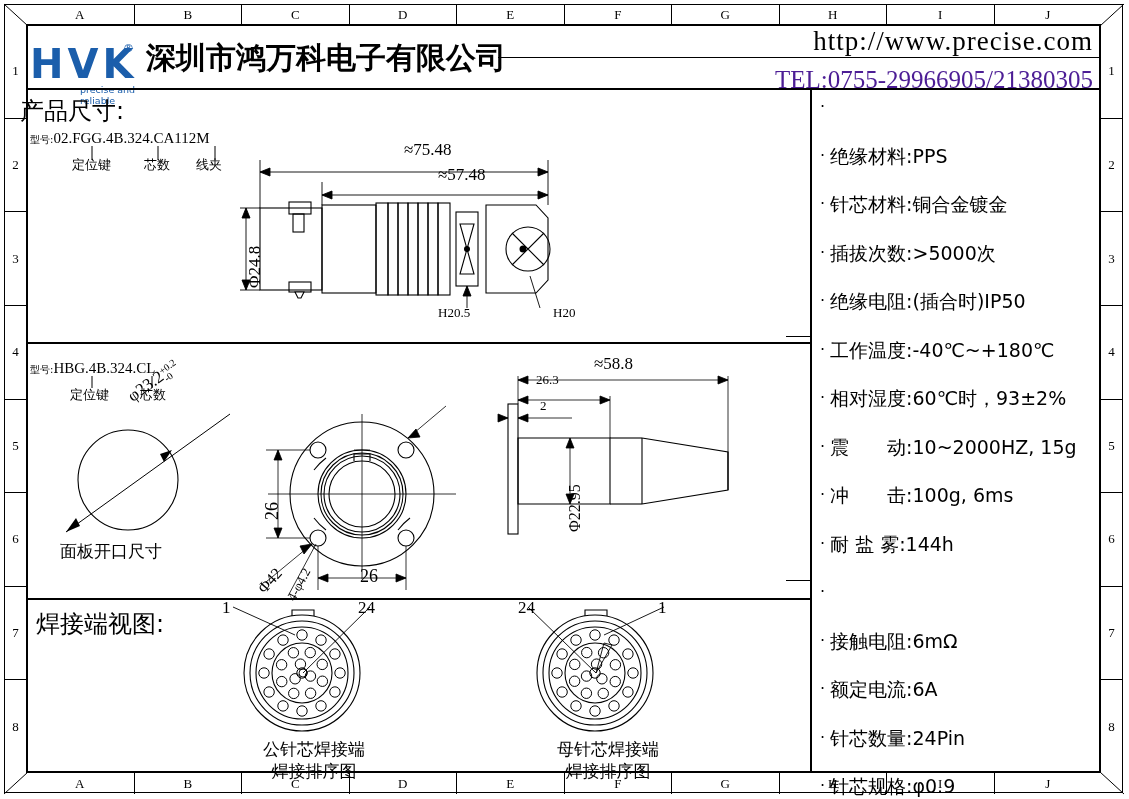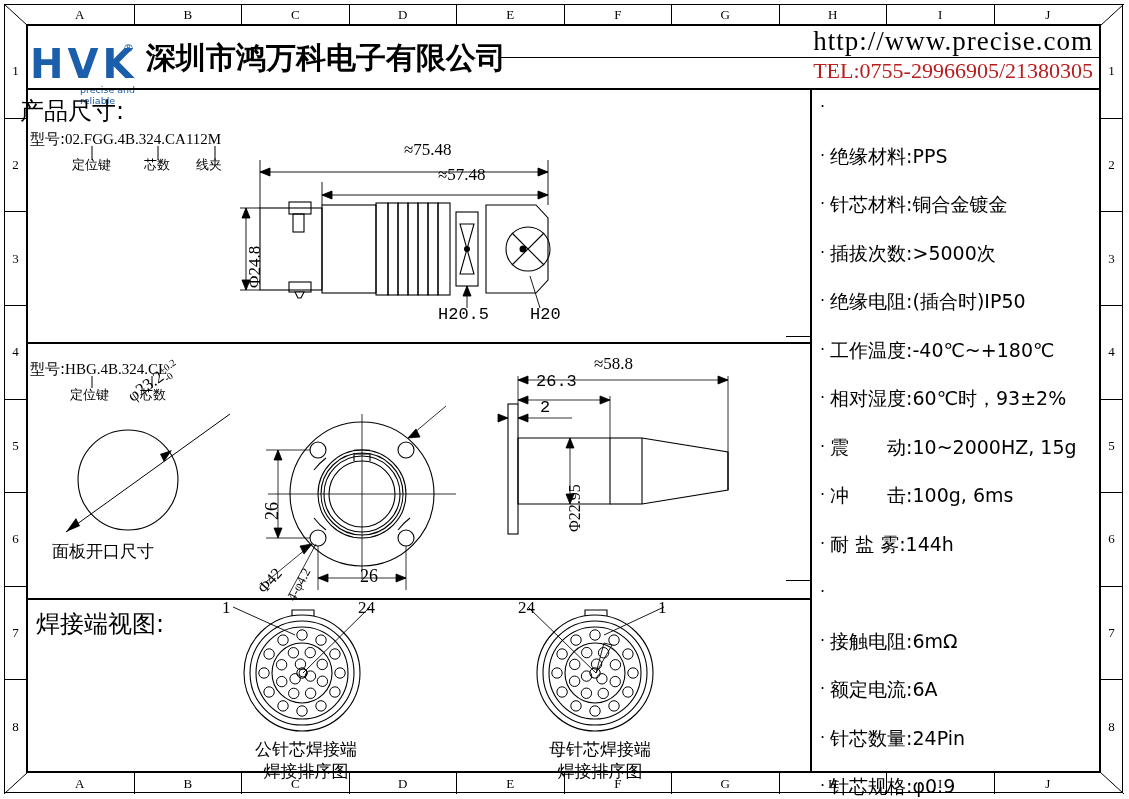--- a/index.html
+++ b/index.html
@@ -66,54 +66,54 @@
   }
   .rule-line{
     position:absolute;background:#000;height:1px;
   }
   .url-text{
     position:absolute;right:6px;top:0px;
     font-family:"Liberation Serif", serif;
     font-size:27px;color:#000;white-space:nowrap;letter-spacing:1px;
   }
   .tel-text{
-    position:absolute;right:6px;top:32px;
+    position:absolute;right:6px;top:40px;
     font-family:"Liberation Serif", serif;
-    font-size:22px;color:#b91c1c;white-space:nowrap;
+    font-size:25px;color:#4c1d95;white-space:nowrap;
   }
   
   .hline{position:absolute;background:#000;height:1.5px;}
   .vline{position:absolute;background:#000;width:1.5px;}
   
   .cn-head{
     font-family:"DejaVu Sans", sans-serif;
     font-size:24px;color:#000;position:absolute;white-space:nowrap;
   }
   .model-line{
     position:absolute;white-space:nowrap;
     font-family:"Liberation Serif", serif;font-size:15px;color:#000;
   }
-  .model-cn{font-family:"DejaVu Sans", sans-serif;font-size:15px;}
+  .model-cn{font-family:"DejaVu Sans", sans-serif;font-size:10px;}
   .callout{
     position:absolute;white-space:nowrap;
     font-family:"DejaVu Sans", sans-serif;font-size:13px;color:#000;
   }
   .dimtext{
     position:absolute;white-space:nowrap;
     font-family:"Liberation Serif", serif;font-size:17px;color:#000;
   }
-  .dimtext.sm{font-size:17px;font-family:Liberation Mono, monospace;}
+  .dimtext.sm{font-size:13px;}
   .vtext{
     position:absolute;white-space:nowrap;
     font-family:"Liberation Serif", serif;font-size:17px;color:#000;
     transform-origin:0 0;transform:rotate(-90deg);
   }
   .caption{
     position:absolute;white-space:nowrap;text-align:center;
-    font-family:"DejaVu Sans", sans-serif;font-size:17px;color:#000;
+    font-family:"DejaVu Sans", sans-serif;font-size:17px;color:#000;margin-left:8px;
   }
   .pinnum{
     position:absolute;white-space:nowrap;
     font-family:"Liberation Serif", serif;font-size:17px;color:#000;
   }
   
   .spec-list{
     position:absolute;left:816px;top:92px;width:282px;height:678px;
   }
   .spec-item{
@@ -279,21 +279,21 @@
       <line x1="227" y1="136" x2="227" y2="158"></line>
       <path d="M227 136 L223 146 L231 146 Z" fill="#000"></path>
 
       <line x1="290" y1="126" x2="300" y2="158"></line>
     </g>
   </svg>
   <div class="dimtext" style="left:404px;top:140px;">≈75.48</div>
   <div class="dimtext" style="left:438px;top:165px;">≈57.48</div>
   <div class="vtext" style="left:245px;top:288px;">Φ24.8</div>
   <div class="dimtext sm" style="left:438px;top:305px;">H20.5</div>
-  <div class="dimtext sm" style="left:530px;top:305px;">H20</div>
+  <div class="dimtext sm" style="left:553px;top:305px;">H20</div>
 
   <div class="model-line" style="left:30px;top:360px;">
     <span class="model-cn">型号:</span><span>HBG.4B.324.CL</span>
   </div>
   <svg class="dwg" style="left:30px;top:370px;" width="190" height="26">
     <line x1="62" y1="6" x2="62" y2="18" stroke="#000" stroke-width="1"></line>
     <line x1="122" y1="6" x2="122" y2="18" stroke="#000" stroke-width="1"></line>
   </svg>
   <div class="callout" style="left:70px;top:386px;">定位键</div>
   <div class="callout" style="left:140px;top:386px;">芯数</div>

